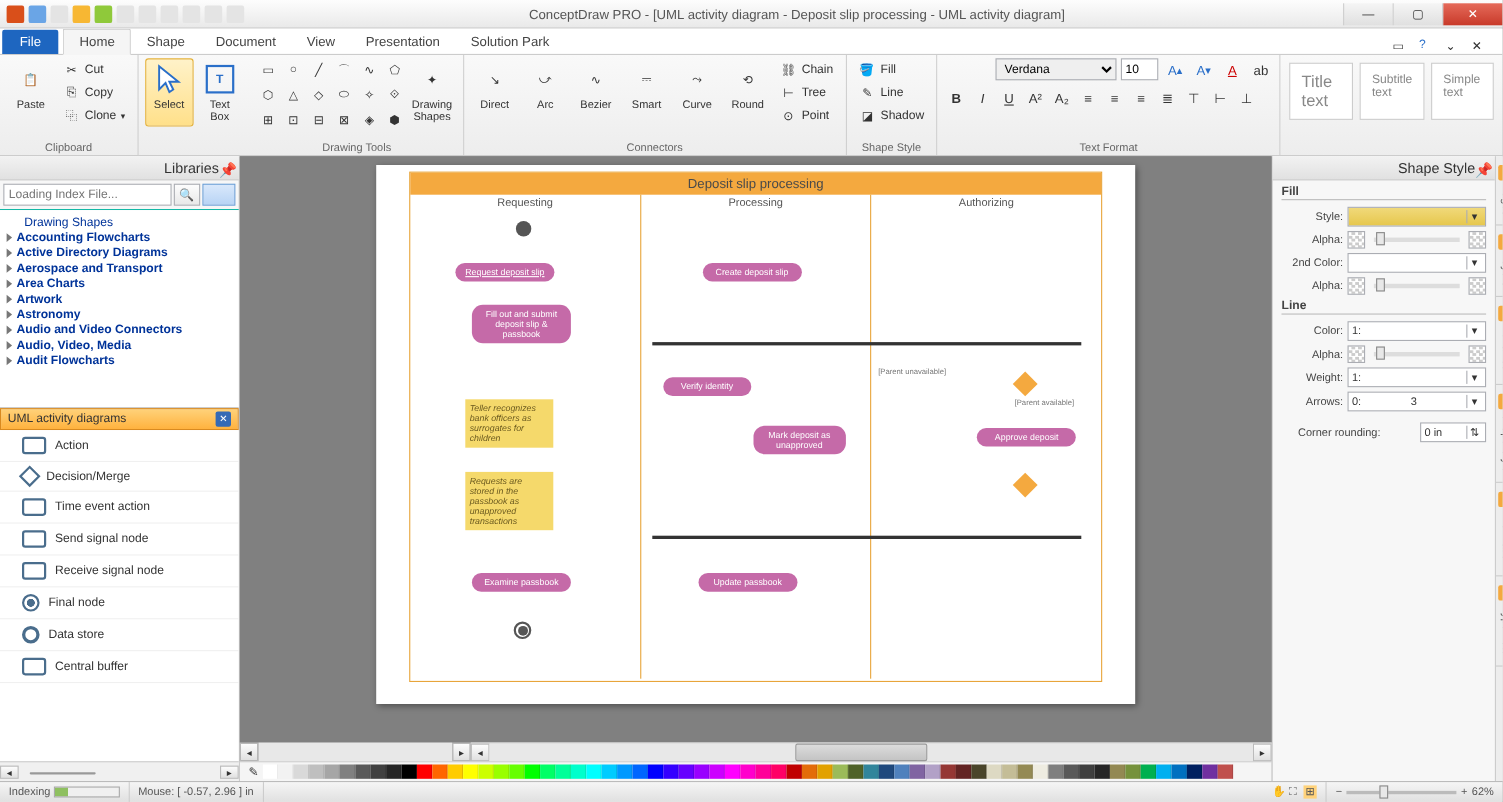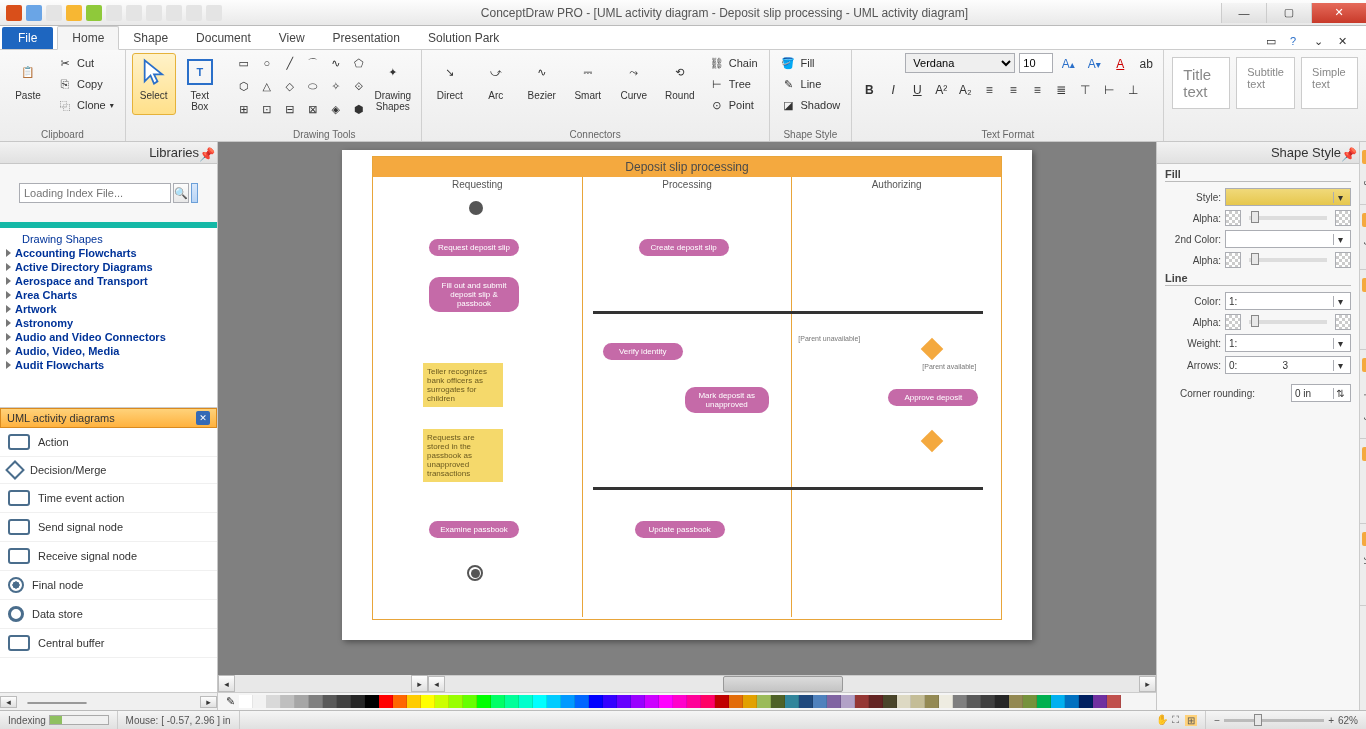--- a/index.html
+++ b/index.html
@@ -47,51 +47,51 @@
 .fmtbtn { width:22px; height:22px; border:1px solid transparent; border-radius:2px; cursor:pointer; display:flex; align-items:center; justify-content:center; font-size:12px; }
 .stylebox { border:1px solid #ccc; padding:8px 10px; margin:4px 2px; background:#fff; cursor:pointer; }
 .stylebox .t1 { font-size:15px; color:#888; }
 .stylebox .t2 { font-size:11px; color:#888; }
 
 
 .main { display:flex; height:calc(729px - 26px - 24px - 92px - 19px); }
 .leftpanel { width:218px; border-right:1px solid #c7c7c7; display:flex; flex-direction:column; background:#f7f7f7; }
 .panelhdr { background:linear-gradient(#f2f2f2,#e1e1e1); border-bottom:1px solid #c7c7c7; padding:3px 6px; font-size:13px; display:flex; align-items:center; justify-content:flex-end; }
 .pin { width:12px; height:12px; }
-.searchrow { display:flex; padding:19px; border-bottom:6px solid #14b8a6; gap:2px; }
+.searchrow { display:flex; padding:3px; border-bottom:1px solid #14b8a6; gap:2px; }
 .searchrow input { flex:1; border:1px solid #abadb3; padding:2px 4px; font-size:11px; height:20px; }
 .searchbtn { width:24px; border:1px solid #abadb3; background:linear-gradient(#fdfdfd,#e8e8e8); cursor:pointer; display:flex; align-items:center; justify-content:center; }
 .viewbtn { width:30px; border:1px solid #6b9fd8; background:linear-gradient(#d9e8fb,#b8d4f5); cursor:pointer; }
 .treelist { overflow-y:auto; padding:4px 0; height:180px; background:#fff; border-bottom:1px solid #ccc; }
 .treelist .ti { padding:1px 4px 1px 18px; color:#003399; font-size:11px; cursor:pointer; white-space:nowrap; display:flex; align-items:center; }
 .treelist .ti.first { color:#003399; font-weight:normal; padding-left:22px; }
 .treelist .ti.bold { font-weight:bold; }
 .treelist .tri { display:inline-block; width:0; height:0; border-top:4px solid transparent; border-bottom:4px solid transparent; border-left:5px solid #777; margin-right:4px; margin-left:-12px; }
 .libhdr { background:linear-gradient(#ffd27a,#ffb23e); border:1px solid #d98a1f; padding:2px 6px; font-size:11px; display:flex; justify-content:space-between; align-items:center; }
 .libhdr .x { width:14px; height:14px; background:#356ab5; color:#fff; border-radius:2px; display:flex; align-items:center; justify-content:center; font-size:9px; cursor:pointer; }
 .shapelist { flex:1; overflow-y:auto; background:#fff; }
-.shapeitem { display:flex; align-items:center; gap:8px; padding:6px 8px; border-bottom:1px solid #f0f0f0; cursor:pointer; font-size:11px; }
+.shapeitem { display:flex; align-items:center; gap:8px; padding:6px 20px; border-bottom:1px solid #f0f0f0; cursor:pointer; font-size:11px; }
 .shapeitem .shicon { width:22px; height:16px; border:2px solid #4a6d8c; border-radius:3px; background:#fff; flex-shrink:0; }
 .shapeitem .shicon.diamond { transform:rotate(45deg); width:14px; height:14px; border-radius:0; }
 .shapeitem .shicon.circle { border-radius:50%; width:16px; height:16px; border-width:3px; }
 .shapeitem .shicon.final { border-radius:50%; width:16px; height:16px; border-width:2px; background:radial-gradient(circle,#4a6d8c 40%,#fff 45%); }
 .hscroll { height:18px; background:#f0f0f0; border-top:1px solid #ccc; display:flex; align-items:center; }
 
 
 .canvaswrap { flex:1; display:flex; flex-direction:column; background:#888; position:relative; }
 .canvasarea { flex:1; background:#808080; display:flex; align-items:flex-start; justify-content:center; overflow:auto; padding:8px 0; }
 .page { width:690px; height:490px; background:#fff; box-shadow:2px 2px 6px rgba(0,0,0,0.4); position:relative; }
 .diagram { position:absolute; left:30px; top:6px; right:30px; bottom:20px; border:1px solid #e8a53a; }
 .dtitle { background:#f4a93f; color:#4a4a4a; text-align:center; padding:3px; font-size:12px; }
 .lanes { display:flex; height:calc(100% - 22px); }
 .lane { flex:1; border-right:1px solid #e8a53a; position:relative; }
 .lane:last-child { border-right:none; }
 .lanehdr { text-align:center; font-size:10px; color:#555; padding:2px; }
 .act { position:absolute; background:#c56aa8; color:#fff; font-size:8px; text-align:center; padding:4px 6px; border-radius:10px; line-height:9px; }
-.note { position:absolute; background:#f5d96b; font-size:8px; padding:4px; width:80px; color:#6b5a1f; line-height:9px; }
+.note { position:absolute; background:#f5d96b; font-size:8px; padding:4px; width:80px; color:#6b5a1f; line-height:9px;font-style:italic; }
 .initnode { position:absolute; width:14px; height:14px; background:#555; border-radius:50%; }
 .finalnode { position:absolute; width:16px; height:16px; border:2px solid #555; border-radius:50%; background:#fff; display:flex; align-items:center; justify-content:center; }
 .finalnode::after { content:''; width:9px; height:9px; background:#555; border-radius:50%; }
 .merge { position:absolute; width:16px; height:16px; background:#f4a93f; transform:rotate(45deg); }
 .sync { position:absolute; height:3px; background:#333; }
 .guard { position:absolute; font-size:7px; color:#777; }
 .hscrollbar { height:17px; background:#f0f0f0; border-top:1px solid #ccc; display:flex; }
 .scrbtn { width:17px; background:linear-gradient(#fdfdfd,#e0e0e0); border:1px solid #bbb; cursor:pointer; display:flex; align-items:center; justify-content:center; font-size:9px; }
 .scrtrack { flex:1; background:#e8e8e8; position:relative; }
 .scrthumb { position:absolute; height:100%; background:linear-gradient(#dcdcdc,#c4c4c4); border:1px solid #999; border-radius:2px; }
@@ -427,21 +427,21 @@
 
   <div class="canvaswrap">
     <div class="canvasarea">
       <div class="page">
         <div class="diagram">
           <div class="dtitle">Deposit slip processing</div>
           <div class="lanes">
             <div class="lane">
               <div class="lanehdr">Requesting</div>
               <div class="initnode" style="left:96px;top:24px;"></div>
-              <div class="act" style="left:56px;top:62px;width:90px;">Request deposit slip</div>
+              <div class="act" style="left:41px;top:62px;width:90px;text-decoration:underline;">Request deposit slip</div>
               <div class="act" style="left:56px;top:100px;width:90px;">Fill out and submit deposit slip &amp; passbook</div>
               <div class="note" style="left:50px;top:186px;">Teller recognizes bank officers as surrogates for children</div>
               <div class="note" style="left:50px;top:252px;">Requests are stored in the passbook as unapproved transactions</div>
               <div class="act" style="left:56px;top:344px;width:90px;">Examine passbook</div>
               <div class="finalnode" style="left:94px;top:388px;"></div>
             </div>
             <div class="lane">
               <div class="lanehdr">Processing</div>
               <div class="act" style="left:56px;top:62px;width:90px;">Create deposit slip</div>
               <div class="sync" style="left:10px;top:134px;width:390px;"></div>

